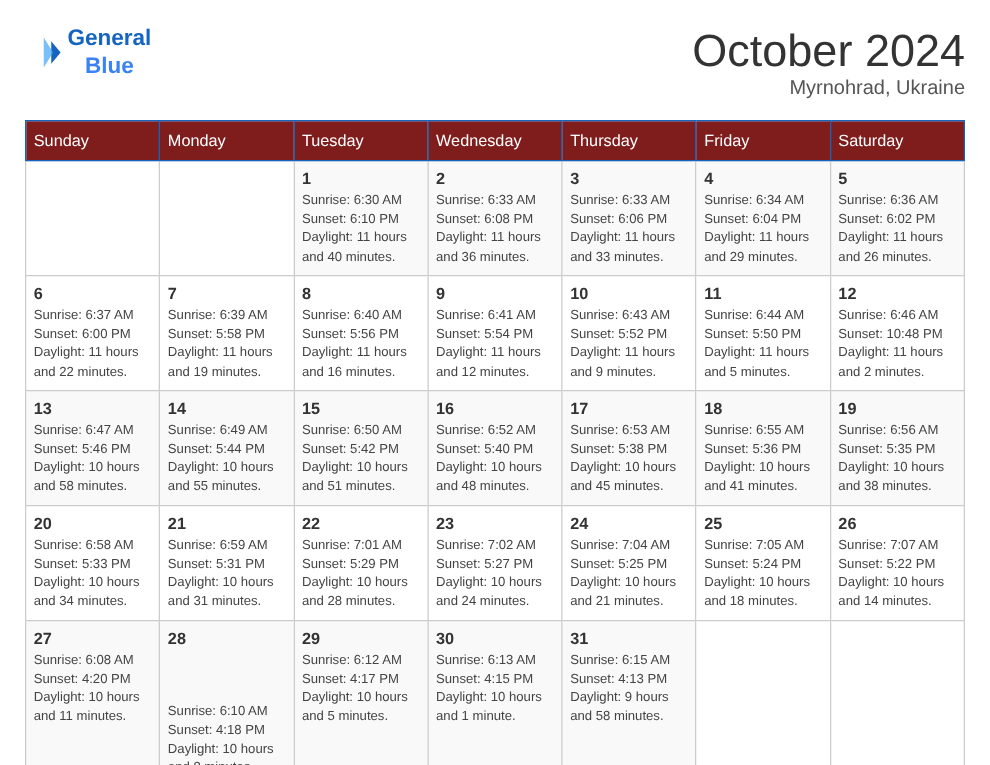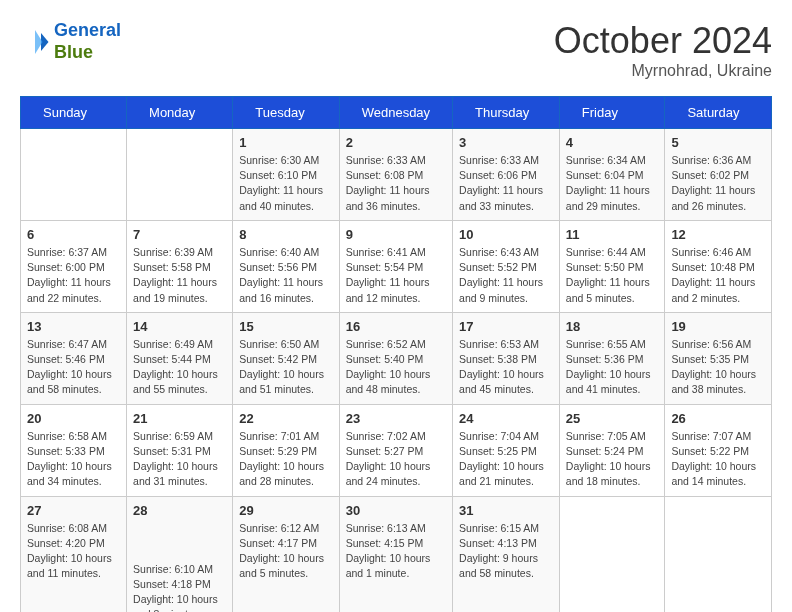--- a/index.html
+++ b/index.html
@@ -19,20 +19,21 @@
     .logo {
       display: flex;
       align-items: center;
       gap: 4px;
     }
     .logo-text {
       font-size: 18px;
       font-weight: bold;
       color: #333;
       line-height: 1.2;
+      text-align: center;
     }
     .logo-text span {
       color: #1565c0;
     }
     .logo-icon {
       width: 30px;
       height: 30px;
     }
     .title-block {
       text-align: right;
@@ -45,23 +46,23 @@
     .subtitle {
       font-size: 16px;
       color: #555;
     }
     table {
       width: 100%;
       border-collapse: collapse;
       font-size: 11px;
     }
     thead tr th {
-      background-color: #1d4ed8;
+      background-color: #7f1d1d;
       color: #fff;
-      padding: 8px 22px;
+      padding: 8px 6px;
       text-align: left;
       font-size: 13px;
       font-weight: normal;
       border: 1px solid #1565c0;
     }
     tbody tr td {
       border: 1px solid #ccc;
       padding: 6px;
       vertical-align: top;
       min-height: 80px;
@@ -90,21 +91,21 @@
 <body>
 
 <div class="header">
   <div class="logo">
     <svg class="logo-icon" viewBox="0 0 40 40">
       <polygon points="28,8 38,20 28,32" fill="#1565c0"></polygon>
       <polygon points="20,4 30,20 20,36" fill="#42a5f5" opacity="0.7"></polygon>
     </svg>
     <div class="logo-text">
       <div><span>General</span></div>
-      <div><span style="color:#4d7c0f;">Blue</span></div>
+      <div><span style="color:#3b82f6;">Blue</span></div>
     </div>
   </div>
   <div class="title-block">
     <div class="month-title">October 2024</div>
     <div class="subtitle">Myrnohrad, Ukraine</div>
   </div>
 </div>
 
 <table>
   <thead>

